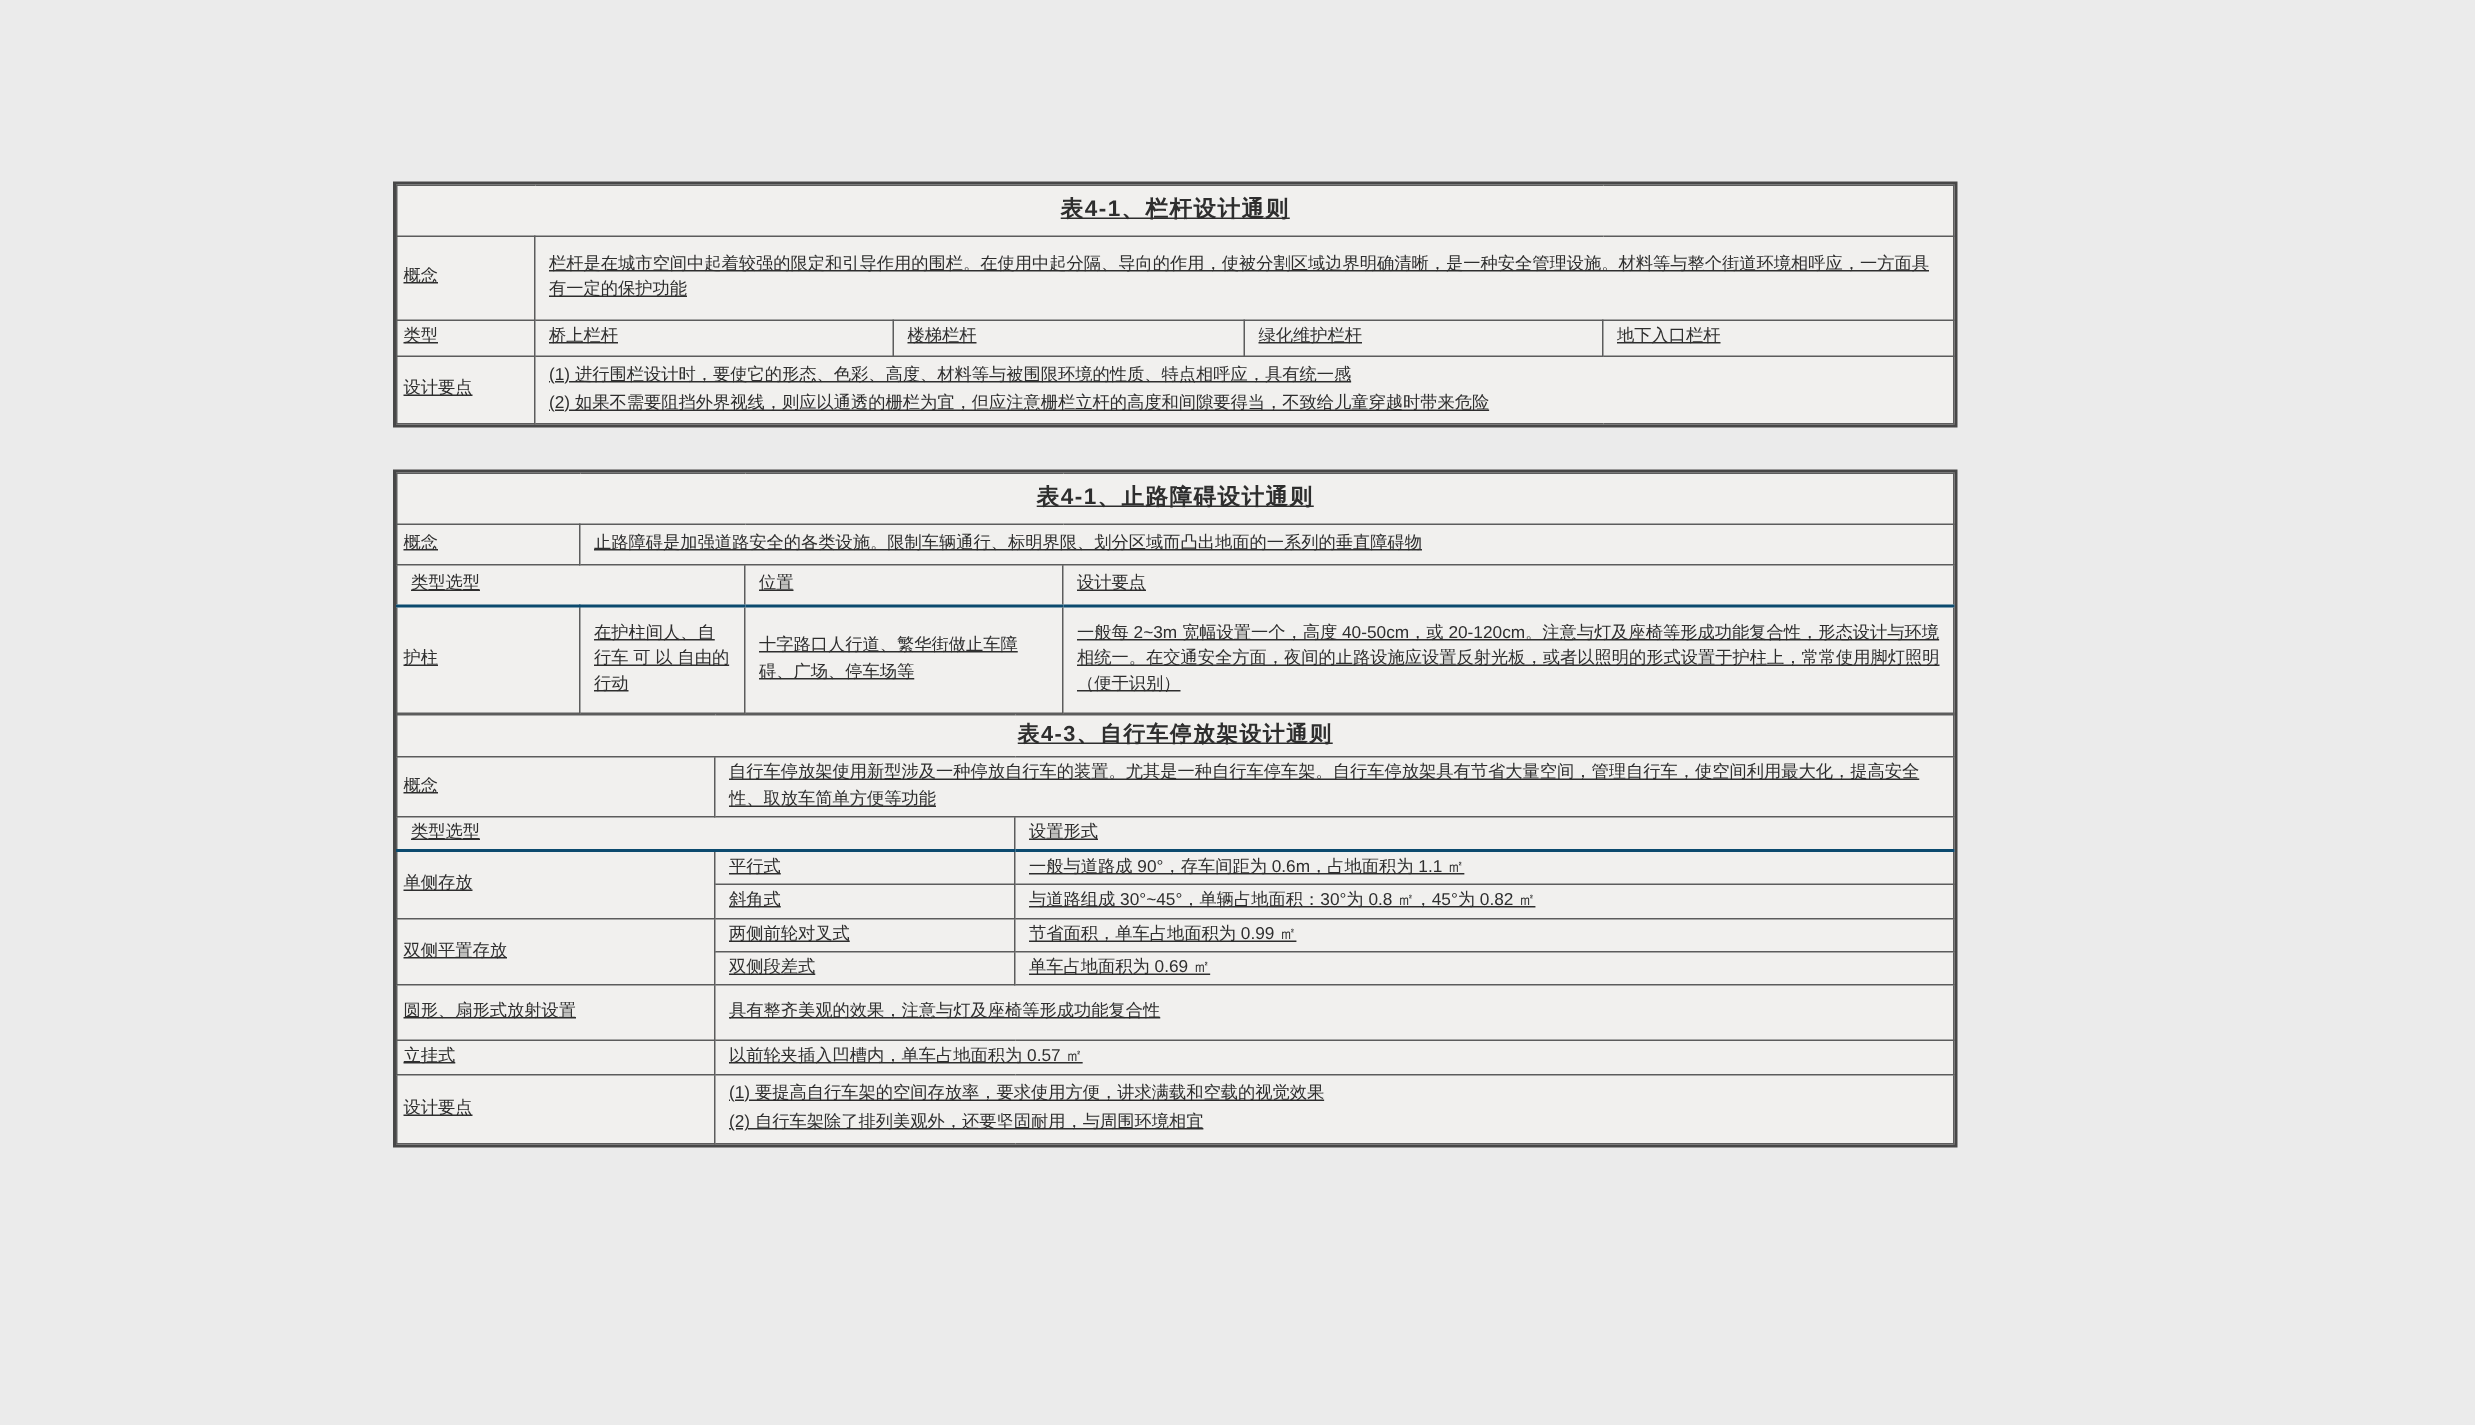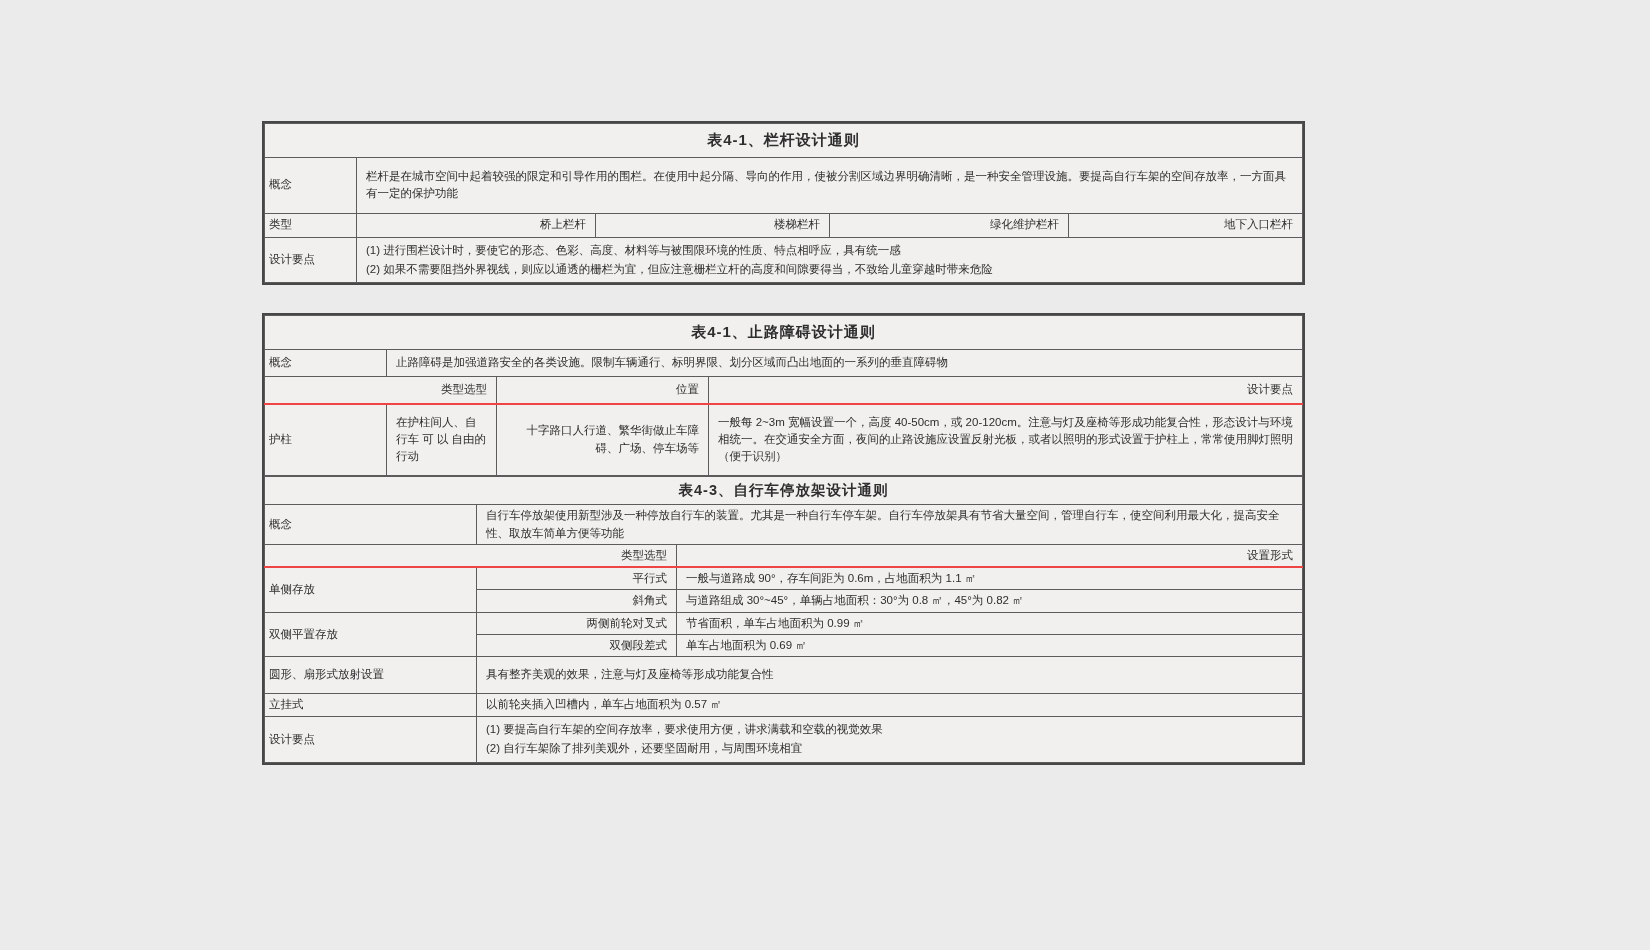--- a/index.html
+++ b/index.html
@@ -10,55 +10,55 @@
     color:#2e2e2e;
   }
   .block{
     position:absolute;left:262px;width:1043px;
     background:#f1f0ee;
     border:2px solid #474747;
     box-sizing:border-box;
   }
   #block1{top:121px;}
   #block2{top:313px;}
-  table{width:100%;border-collapse:collapse;table-layout:fixed;}
+  table{width:100%;border-collapse:collapse;table-layout:fixed;text-decoration:underline;}
   td{
     border:1px solid #5c5c5c;
     font-size:11.5px;line-height:1.5;
     padding:2px 9px;vertical-align:middle;
     overflow:hidden;
   }
   .title-cell{
     font-weight:bold;font-size:15px;letter-spacing:1px;
     text-align:center;padding:5px 0;
   }
-  .thick-bottom{border-bottom:2px solid #ef4444;}
+  .thick-bottom{border-bottom:2px solid #0c4a6e;}
   .label{padding:2px 4px;}
-  .center{text-align:right;}
+  .center{text-align:left;}
   .pts div{margin:2px 0;}
 </style>
 </head>
 <body>
 
 <div class="block" id="block1">
   <table>
     <colgroup>
         <col style="width:92px">
         <col style="width:239px">
         <col style="width:234px">
         <col style="width:239px">
         <col>
       </colgroup>
     <tbody>
         <tr>
       <td colspan="5" class="title-cell">表4-1、栏杆设计通则</td>
     </tr>
     <tr>
       <td class="label" style="height:51px">概念</td>
-      <td colspan="4">栏杆是在城市空间中起着较强的限定和引导作用的围栏。在使用中起分隔、导向的作用，使被分割区域边界明确清晰，是一种安全管理设施。要提高自行车架的空间存放率，一方面具有一定的保护功能</td>
+      <td colspan="4">栏杆是在城市空间中起着较强的限定和引导作用的围栏。在使用中起分隔、导向的作用，使被分割区域边界明确清晰，是一种安全管理设施。材料等与整个街道环境相呼应，一方面具有一定的保护功能</td>
     </tr>
     <tr>
       <td class="label" style="height:19px">类型</td>
       <td class="center">桥上栏杆</td>
       <td class="center">楼梯栏杆</td>
       <td class="center">绿化维护栏杆</td>
       <td class="center">地下入口栏杆</td>
     </tr>
     <tr>
       <td class="label" style="height:37px">设计要点</td>

